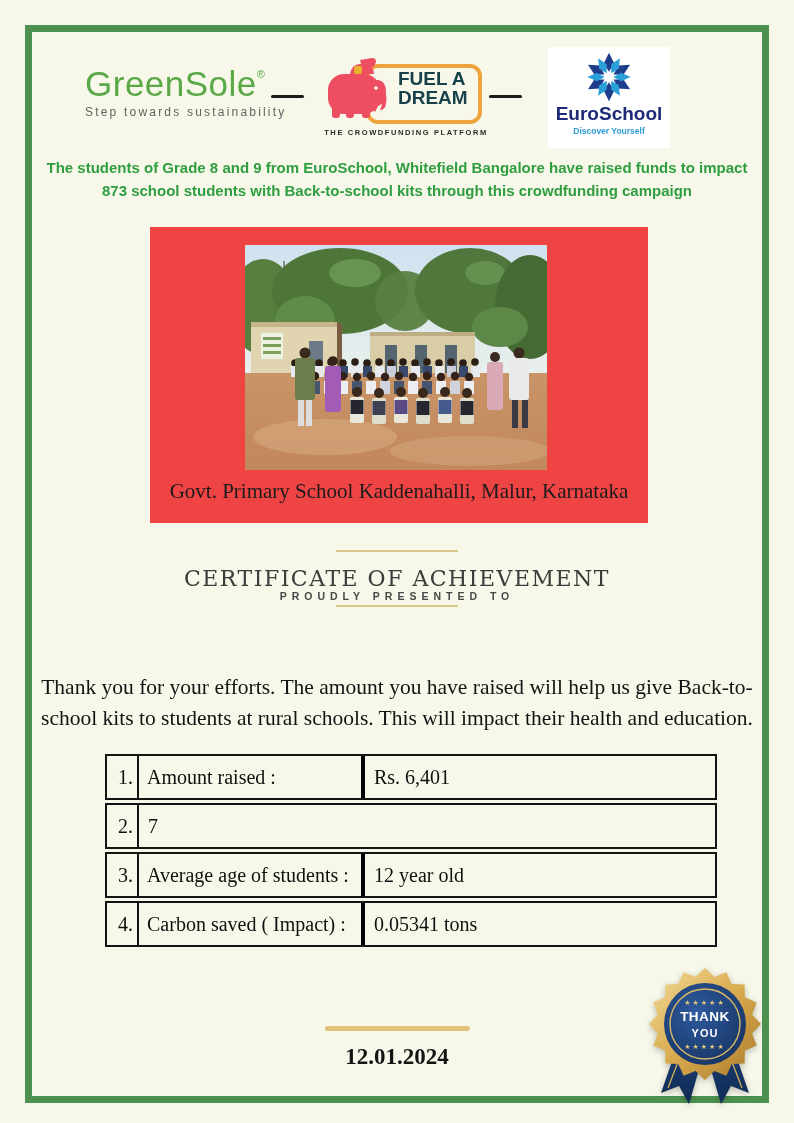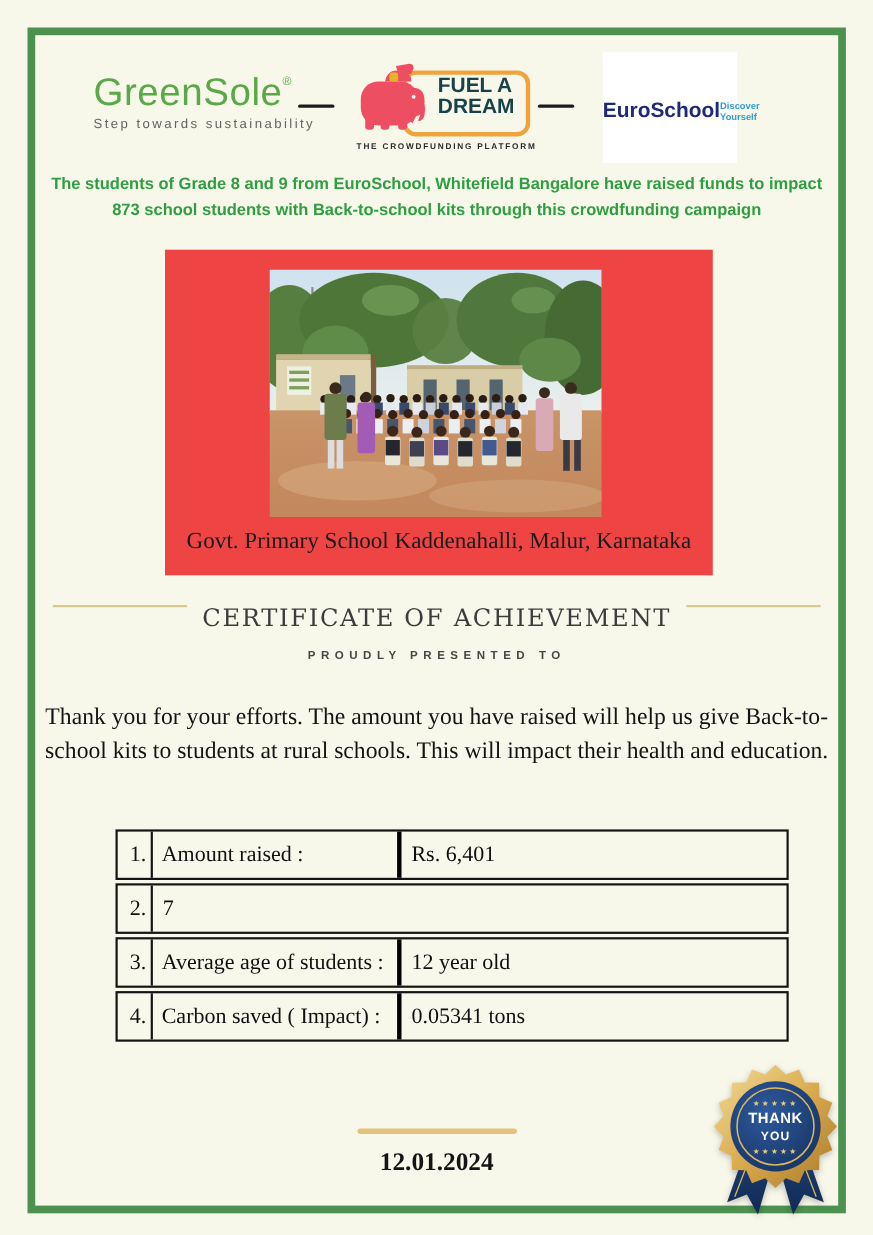--- a/index.html
+++ b/index.html
@@ -17,39 +17,39 @@
   .logo-dash { position:absolute; height:3px; background:#1c1c1c; border-radius:2px; }
   .dash1 { left:271px; top:95px; width:33px; }
   .dash2 { left:489px; top:95px; width:33px; }
 
   .fuel { position:absolute; left:320px; top:56px; width:170px; height:88px; }
   .fuel-box { position:absolute; left:46px; top:8px; width:116px; height:60px; border:4px solid #efa33c; border-radius:12px; background:transparent; }
   .fuel-elephant { position:absolute; left:0px; top:0px; }
   .fuel-text { position:absolute; left:78px; top:14px; width:84px; text-align:left; color:#17424a; font-weight:800; font-size:19px; line-height:0.98; letter-spacing:0px; }
   .fuel-tag { position:absolute; left:2px; top:72px; width:168px; font-size:7.5px; letter-spacing:1.6px; color:#2b2b2b; font-weight:700; text-align:center; }
 
-  .euroschool { position:absolute; left:548px; top:47px; width:122px; height:101px; background:#ffffff; display:flex; flex-direction:row; align-items:center; justify-content:flex-start; padding-top:4px; }
+  .euroschool { position:absolute; left:548px; top:47px; width:122px; height:101px; background:#ffffff; display:flex; flex-direction:column; align-items:center; justify-content:flex-start; padding-top:4px; }
   .es-name { font-size:19px; font-weight:700; color:#1e2a78; line-height:1; margin-top:1px; }
   .es-tag { font-size:8.5px; font-weight:700; color:#2f9bd6; margin-top:3px; }
 
   
   .intro { position:absolute; left:0; right:0; top:156px; text-align:center; color:#2f9e41; font-weight:700; font-size:15px; line-height:23px; }
 
   
   .photo-box { position:absolute; left:150px; top:227px; width:498px; height:296px; background:#ef4444; }
   .photo { position:absolute; left:95px; top:18px; width:302px; height:225px; display:block; }
   .caption { position:absolute; left:0; right:0; top:252px; text-align:center; font-family:"Liberation Serif", serif; font-size:21px; color:#1b1b1b; }
 
   
-  .title-row { position:absolute; left:0; right:0; top:550px; display:flex; justify-content:center; gap:14px; }
+  .title-row { position:absolute; left:0; right:0; top:550px; display:flex; align-items:center; justify-content:center; gap:14px;flex-direction:column; }
   .title-line { width:122px; height:2px; background:#d8c88c; }
   .cert-title { font-family:"DejaVu Serif", serif; font-size:22px; color:#3c3c3c; letter-spacing:1.5px; }
   .presented { position:absolute; left:0; right:0; top:590px; text-align:center; font-size:10.5px; letter-spacing:5px; color:#474747; font-weight:600; }
   .recipient { position:absolute; left:0; right:0; top:613px; text-align:center; font-size:38px; color:#2e8b2e; letter-spacing:1px; }
-  .message { position:absolute; left:0; right:0; top:636px; text-align:center; font-family:"Liberation Serif", serif; font-size:21.5px; line-height:31px; color:#141414; }
+  .message { position:absolute; left:0; right:0; top:672px; text-align:center; font-family:"Liberation Serif", serif; font-size:21.5px; line-height:31px; color:#141414; }
 
   
   .impact-table { position:absolute; left:105px; top:754px; width:612px; }
   .t-row { display:grid; grid-template-columns:32px 226px 1fr; height:46px; border:2px solid #141414; margin-bottom:3px; font-family:"Liberation Serif", serif; font-size:20px; color:#101010; }
   .cell-num { border-right:2px solid #141414; display:flex; align-items:center; justify-content:flex-end; padding-right:4px; }
   .cell-label { border-right:4px solid #000000; display:flex; align-items:center; padding-left:8px; }
   .cell-value { display:flex; align-items:center; padding-left:9px; }
 
   
   .gold-line { position:absolute; left:325px; top:1026px; width:145px; height:5px; background:#e3c27c; border-radius:3px; }

